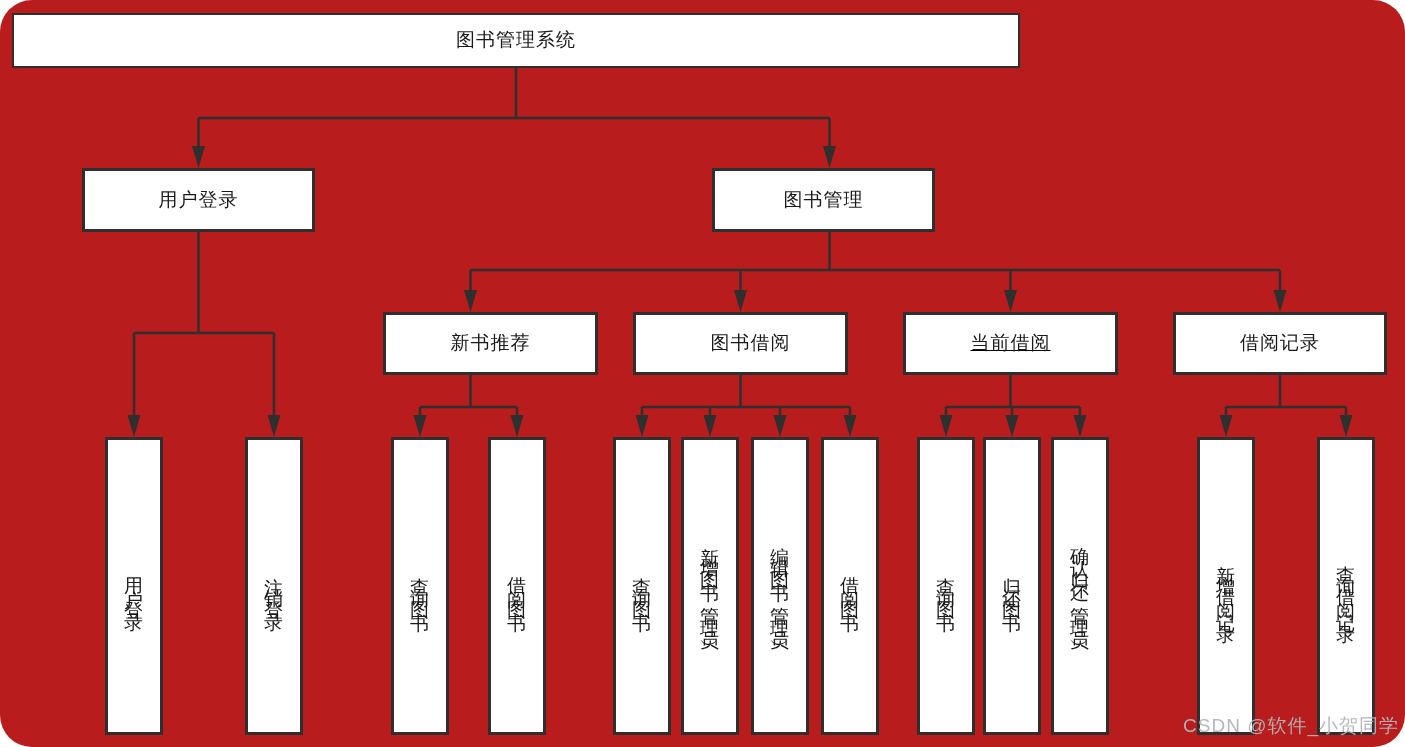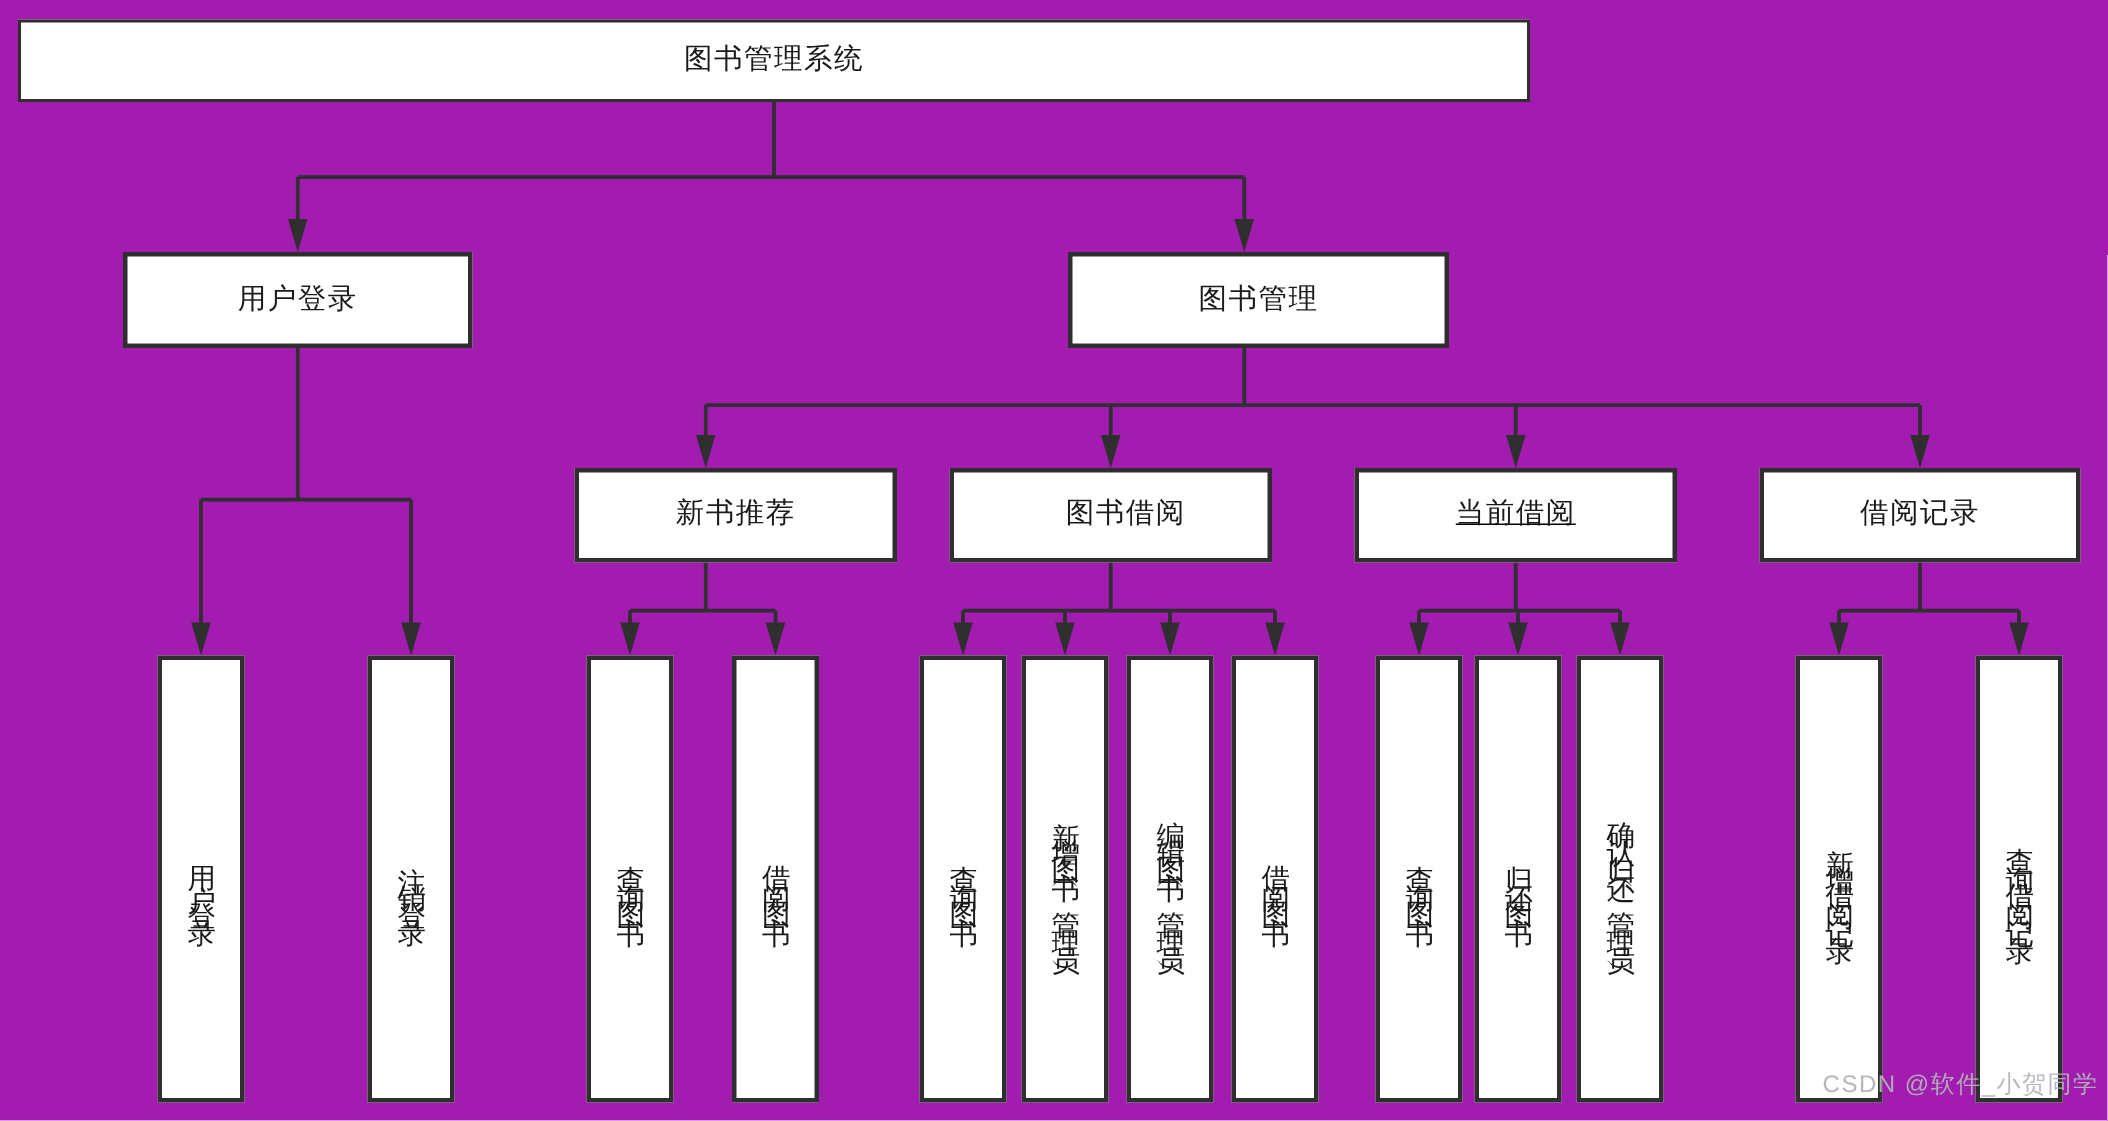--- a/index.html
+++ b/index.html
@@ -1,22 +1,23 @@
 <!DOCTYPE html>
 <html><head>
 <meta charset="utf-8">
 <style>
   html,body{margin:0;padding:0;background:#ffffff;}
   *{box-sizing:border-box;}
   #stage{
     position:relative;
     width:1405px;height:747px;
-    background:#a21caf;
+    background:#b91c1c;
     font-family:"Liberation Sans","DejaVu Sans",sans-serif;
     overflow:hidden;
+    border-radius:32px;
   }
   #connector-layer{
     position:absolute;left:0;top:0;width:1405px;height:747px;
     z-index:0;
   }
   .node{
     position:absolute;
     background:#ffffff;
     border:3px solid #2f2f2f;
     display:flex;align-items:center;justify-content:center;
@@ -30,21 +31,21 @@
   .node.leaf .vlabel{
     writing-mode:vertical-rl;
     text-orientation:mixed;
     font-size:19px;color:#1a1a1a;
     letter-spacing:12px;
     line-height:1;
     white-space:nowrap;
   }
   #watermark{
     position:absolute;right:6px;top:713px;
-    font-size:16px;letter-spacing:1px;
+    font-size:19px;letter-spacing:1px;
     color:rgba(178,179,185,0.95);
     z-index:2;white-space:nowrap;
   }
 </style>
 </head>
 <body>
 
 <div id="stage">
 
   <svg id="connector-layer" width="1405" height="747" viewBox="0 0 1405 747" xmlns="http://www.w3.org/2000/svg">
@@ -102,21 +103,21 @@
       <polygon points="1346,437 1339.5,415 1352.5,415" fill="#2f2f2f"></polygon>
     </svg>
 
   <div class="node root" style="left:12px;top:13px;width:1008px;height:55px;">
     <span class="hlabel">图书管理系统</span>
   </div>
 
   <div class="node" style="left:82px;top:168px;width:233px;height:64px;">
     <span class="hlabel">用户登录</span>
   </div>
-  <div class="node" style="left:712px;top:168px;width:254px;height:64px;">
+  <div class="node" style="left:712px;top:168px;width:223px;height:64px;">
     <span class="hlabel">图书管理</span>
   </div>
 
   <div class="node" style="left:363px;top:312px;width:215px;height:63px;margin-left:20px;">
     <span class="hlabel">新书推荐</span>
   </div>
   <div class="node" style="left:633px;top:312px;width:215px;height:63px;padding-left:20px;">
     <span class="hlabel">图书借阅</span>
   </div>
   <div class="node" style="left:903px;top:312px;width:215px;height:63px;text-decoration:underline;">

